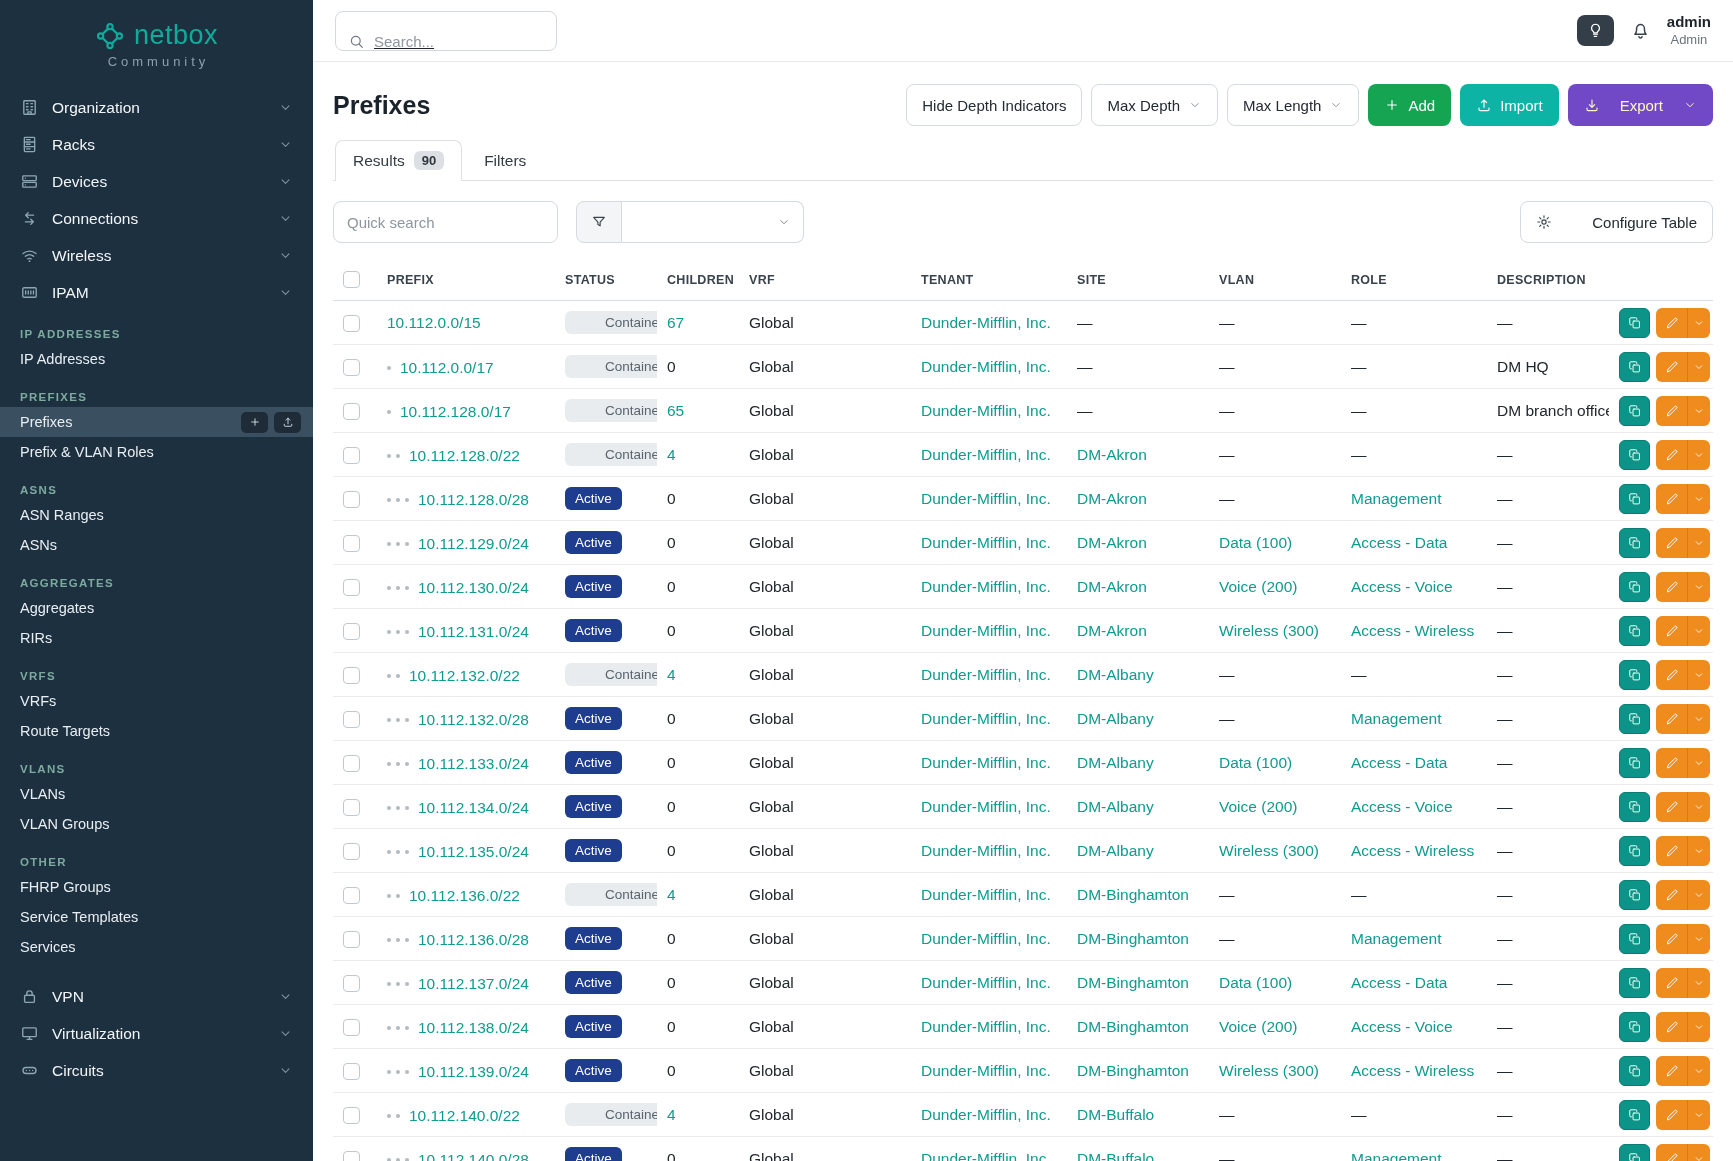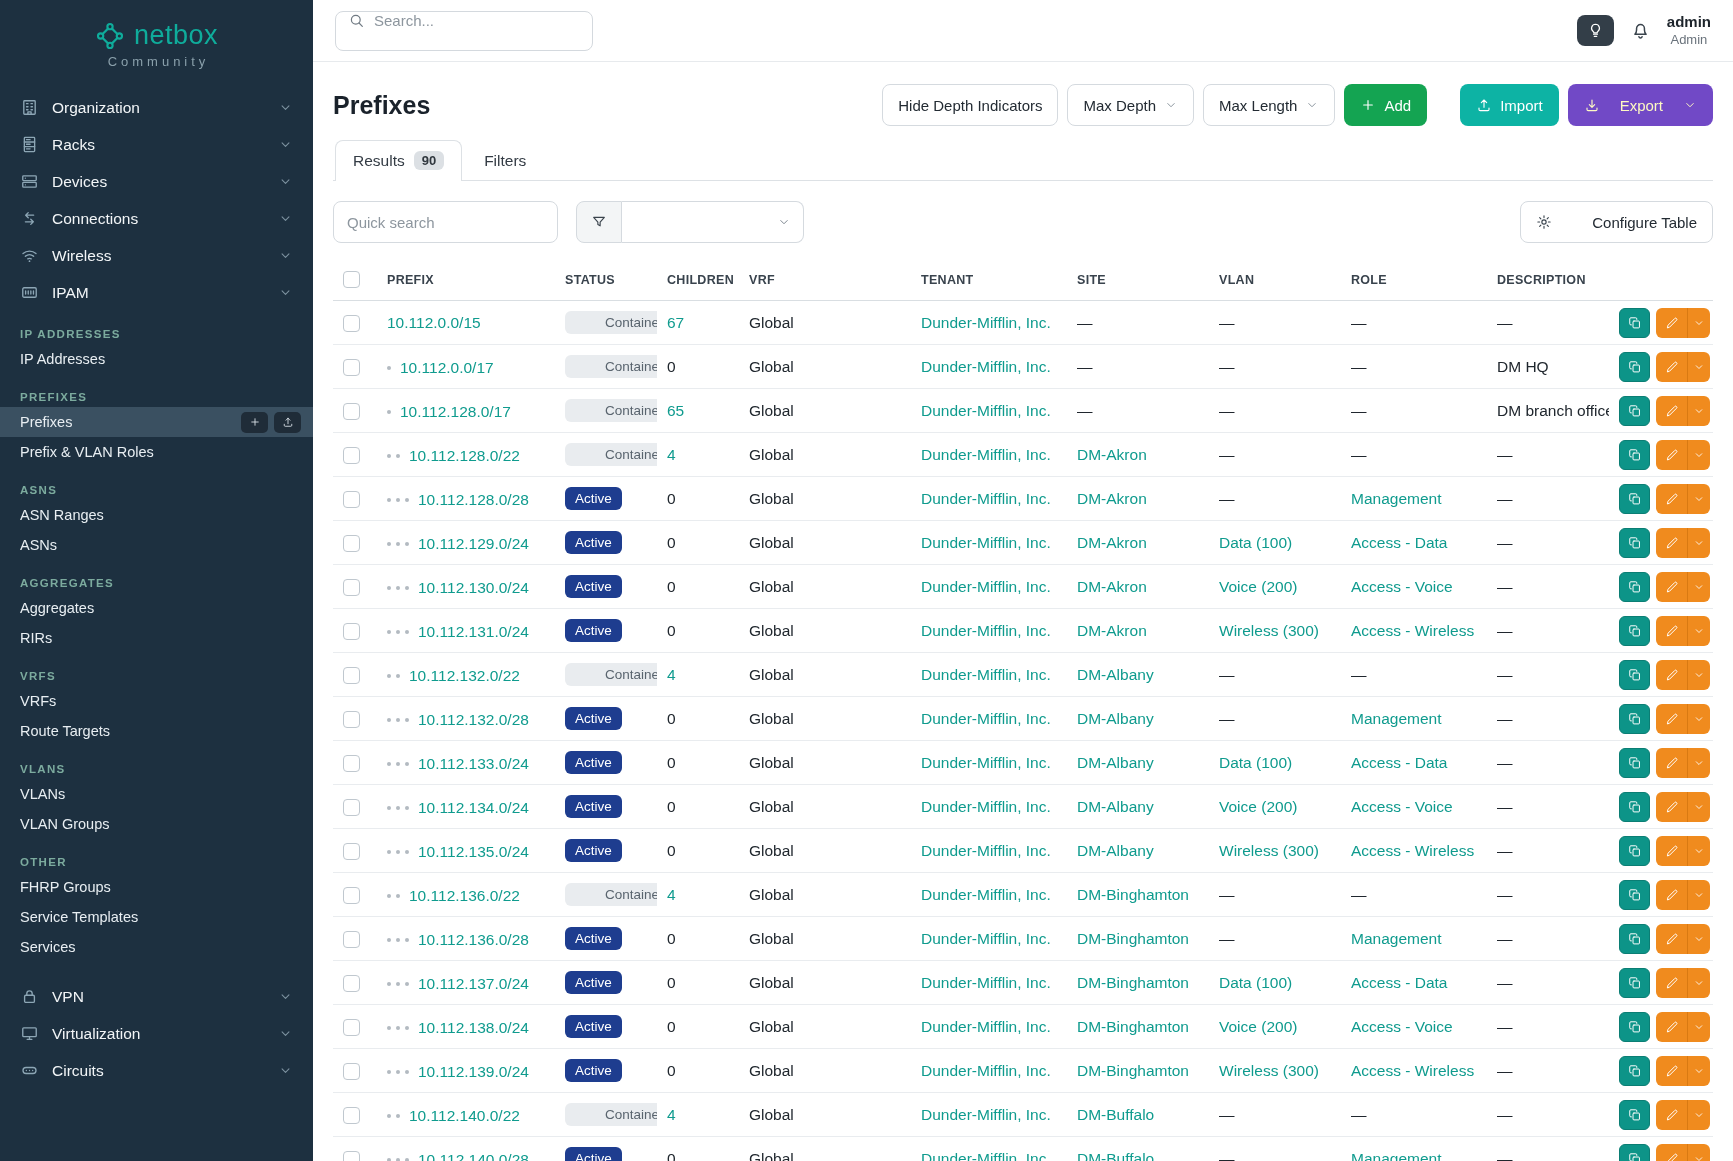--- a/index.html
+++ b/index.html
@@ -28,42 +28,42 @@
   .sub-item { display: flex; align-items: center; padding: 0 12px 0 20px; height: 30px; font-size: 14.5px; color: #e8eef2; cursor: pointer; }
   .sub-item.active { background: var(--c-sidebar-active, #3a5061); }
   .quick-actions { margin-left: auto; display: flex; gap: 6px; }
   .mini-btn { width: 27px; height: 21px; border: none; border-radius: 5px; background: #1f2c38; color: #e3eaf0; display: flex; align-items: center; justify-content: center; cursor: pointer; }
   .mini-btn svg { width: 12px; height: 12px; display: block; }
   .bottom-items { margin-top: 16px; }
 
   
   .main { flex: 1; display: flex; flex-direction: column; background: #fff; min-width: 0; }
   .topbar { height: 62px; flex: 0 0 62px; border-bottom: 1px solid #e7eaed; display: flex; align-items: center; padding: 0 22px; }
-  .search-box { display: flex; align-items: flex-start; gap: 9px; width: 258px; height: 40px; border: 1px solid #d4d9de; border-radius: 8px; padding: 0 12px; }
+  .search-box { display: flex; align-items: flex-end; gap: 9px; width: 222px; height: 40px; border: 1px solid #d4d9de; border-radius: 8px; padding: 0 12px; text-decoration: underline; }
   .search-box .icon svg { width: 17px; height: 17px; color: #707a83; display: block; }
   .search-box input { border: none; outline: none; flex: 1; font-size: 15px; font-family: inherit; color: #212830; min-width: 0; }
   .search-box input::placeholder { color: #8d969e; }
   .topbar-right { margin-left: auto; display: flex; align-items: center; gap: 16px; }
   .bulb-btn { width: 37px; height: 31px; border: none; border-radius: 8px; background: #333e48; color: #fff; display: flex; align-items: center; justify-content: center; cursor: pointer; }
   .bulb-btn svg { width: 17px; height: 17px; display: block; }
   .bell-btn { background: none; border: none; color: #39434c; cursor: pointer; display: flex; }
   .bell-btn svg { width: 21px; height: 21px; display: block; }
   .user { text-align: center; line-height: 1.25; }
   .user-name { font-weight: 700; font-size: 15px; color: #1d242b; }
   .user-role { font-size: 13px; color: #6a737c; }
 
   
   .content { flex: 1; padding: 0 20px; overflow: hidden; display: flex; flex-direction: column; min-width: 0; }
   .page-head { display: flex; align-items: center; margin-top: 22px; }
   .page-title { font-size: 25px; font-weight: 700; color: #1a222b; }
   .head-actions { margin-left: auto; display: flex; align-items: center; gap: 9px; }
   .btn { height: 42px; display: inline-flex; align-items: center; gap: 8px; padding: 0 15px; border-radius: 8px; font-size: 15px; cursor: pointer; border: 1px solid transparent; white-space: nowrap; }
   .btn-outline { background: #fff; border-color: #d5dadf; color: #232b33; }
   .btn-green { background: var(--c-green, #14a452); color: #fff; }
-  .btn-tealsolid { background: var(--c-import, #0db3a4); color: #fff; margin-left: 24px; }
+  .btn-tealsolid { background: var(--c-import, #0db3a4); color: #fff; }
   .btn-purple { background: var(--c-export, #7149c6); color: #fef9c3; gap: 20px; }
   .btn .bicon svg { width: 16px; height: 16px; display: block; }
   .btn .chev svg { width: 14px; height: 14px; display: block; }
   .btn-outline .chev svg { color: #8a949d; }
 
   
   .tabs { display: flex; margin-top: 14px; border-bottom: 1px solid #dde1e5; gap: 4px; padding: 0 2px; }
   .tab { display: inline-flex; align-items: center; gap: 9px; padding: 10px 17px 11px; font-size: 15.5px; color: #333b44; cursor: pointer; border: 1px solid transparent; border-bottom: none; border-radius: 8px 8px 0 0; margin-bottom: -1px; background: transparent; }
   .tab.active { background: #fff; border-color: #dde1e5; }
   .count-badge { background: #dce0e4; color: #30373e; font-size: 13px; font-weight: 600; padding: 3px 8px; border-radius: 6px; line-height: 1; }

